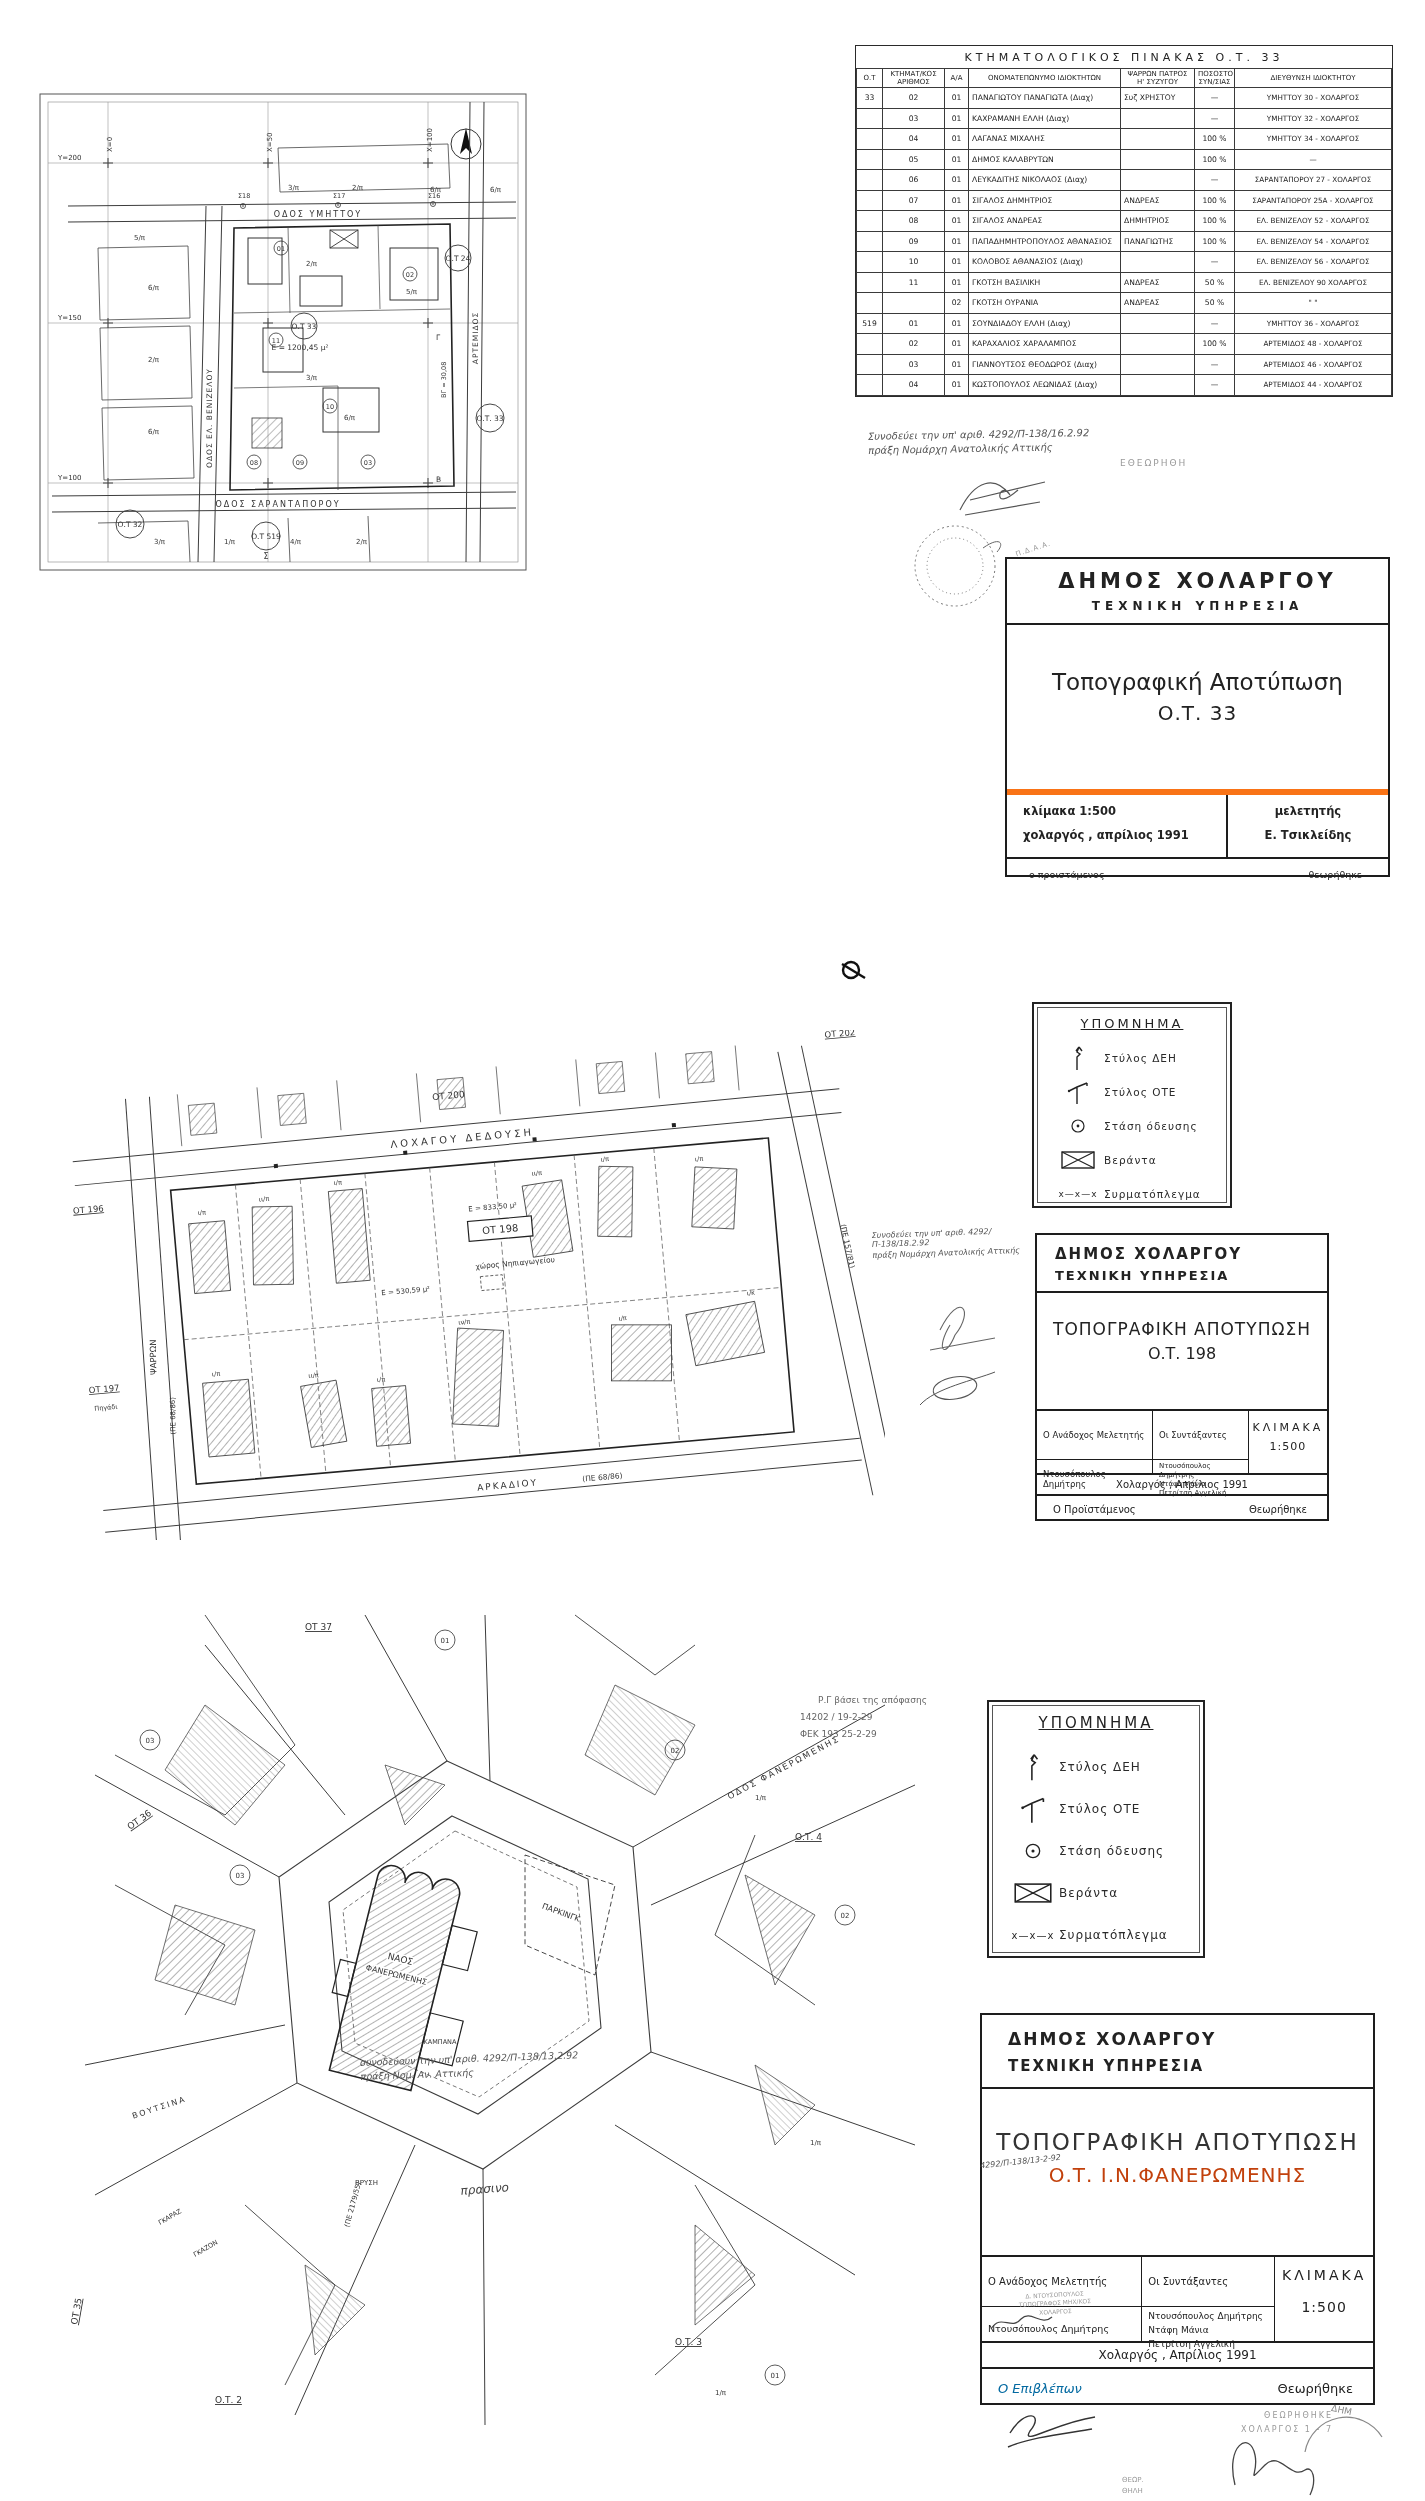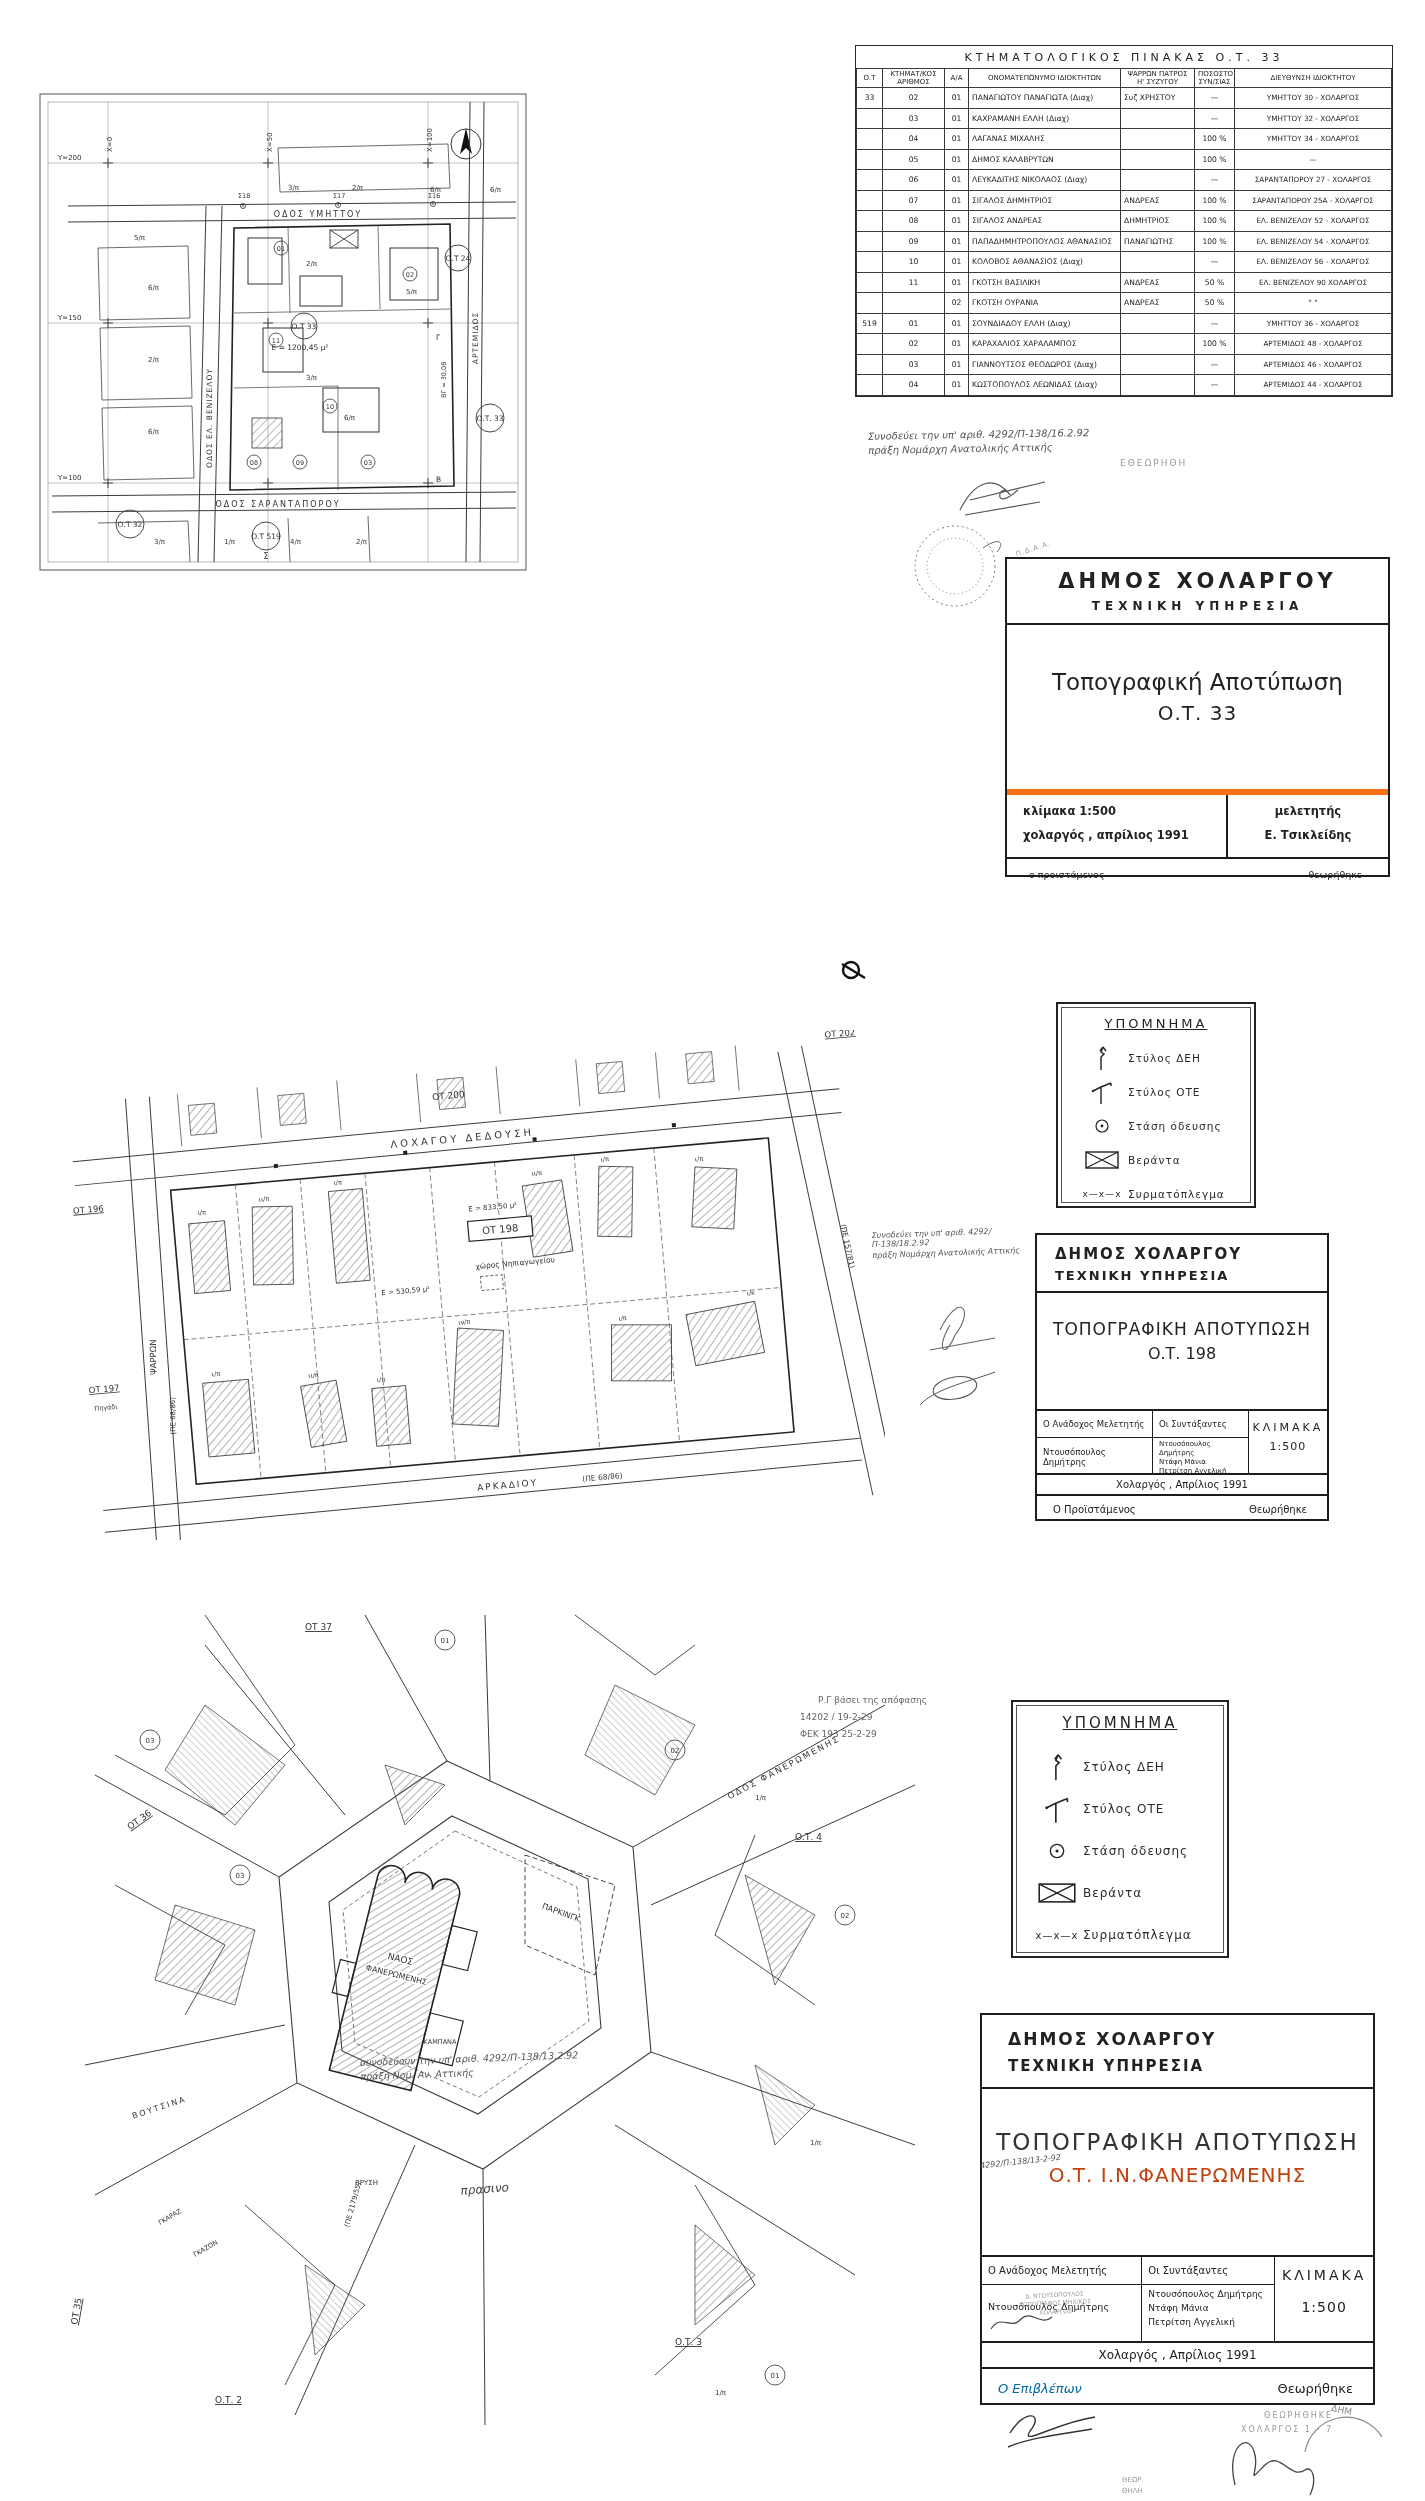--- a/index.html
+++ b/index.html
@@ -37,29 +37,29 @@
   .tb1-c1{width:58%;border-right:2px solid #1d1d1d;padding:9px 0 0 16px;font-size:11.5px;font-weight:bold;box-sizing:border-box;}
   .tb1-c2{flex:1;text-align:center;padding-top:9px;font-size:11.5px;font-weight:bold;}
   .tb1-foot{display:flex;justify-content:space-between;padding:10px 26px 0 22px;font-size:9.5px;height:52px;}
 
   .tbx-head{border-bottom:2px solid #1d1d1d;padding:10px 0 8px 18px;}
   .tbx-name{font-size:15px;font-weight:bold;letter-spacing:2px;}
   .tbx-dept{font-size:13px;font-weight:bold;letter-spacing:2px;margin-top:5px;}
   .tbx-main{border-bottom:2px solid #1d1d1d;text-align:center;}
   .tbx-cols{display:flex;border-bottom:2px solid #1d1d1d;}
   .tbx-col{box-sizing:border-box;}
-  .tbx-lab{border-bottom:1.4px solid #1d1d1d;padding:8px 6px;font-size:10px;}
+  .tbx-lab{border-bottom:1.4px solid #1d1d1d;padding:19px 6px;font-size:10px;}
   .tbx-val{padding:4px 6px;font-size:10px;position:relative;}
   .tbx-scale-lab{font-size:14px;letter-spacing:3px;padding-top:10px;text-align:center;}
   .tbx-scale-val{font-size:14px;letter-spacing:1px;text-align:center;padding-top:6px;}
   .tbx-date{border-bottom:2px solid #1d1d1d;text-align:center;font-size:11px;padding:4px 0;}
   .tbx-foot{display:flex;justify-content:space-between;padding:8px 20px 0 16px;font-size:11px;position:relative;}
 
   
-  .legend{border:2px solid #222;box-shadow:inset 0 0 0 3px #fff, inset 0 0 0 4px #555;background:#fff;box-sizing:border-box;margin-left:24px;}
+  .legend{border:2px solid #222;box-shadow:inset 0 0 0 3px #fff, inset 0 0 0 4px #555;background:#fff;box-sizing:border-box;}
   .legend-title{text-align:center;font-size:13px;letter-spacing:3px;text-decoration:underline;margin-top:12px;}
   .legend-items{margin:10px 0 0 18px;}
   .legend-item{display:flex;align-items:center;height:34px;}
   .legend-ic{width:52px;display:flex;justify-content:center;}
   .legend-lb{font-size:10.5px;letter-spacing:1px;color:#2a2a2a;}
 
   svg text{font-family:"DejaVu Sans", sans-serif;}
   .mapline{stroke:#3c3c3c;fill:none;}
   .maptext{fill:#333;}
 </style>

